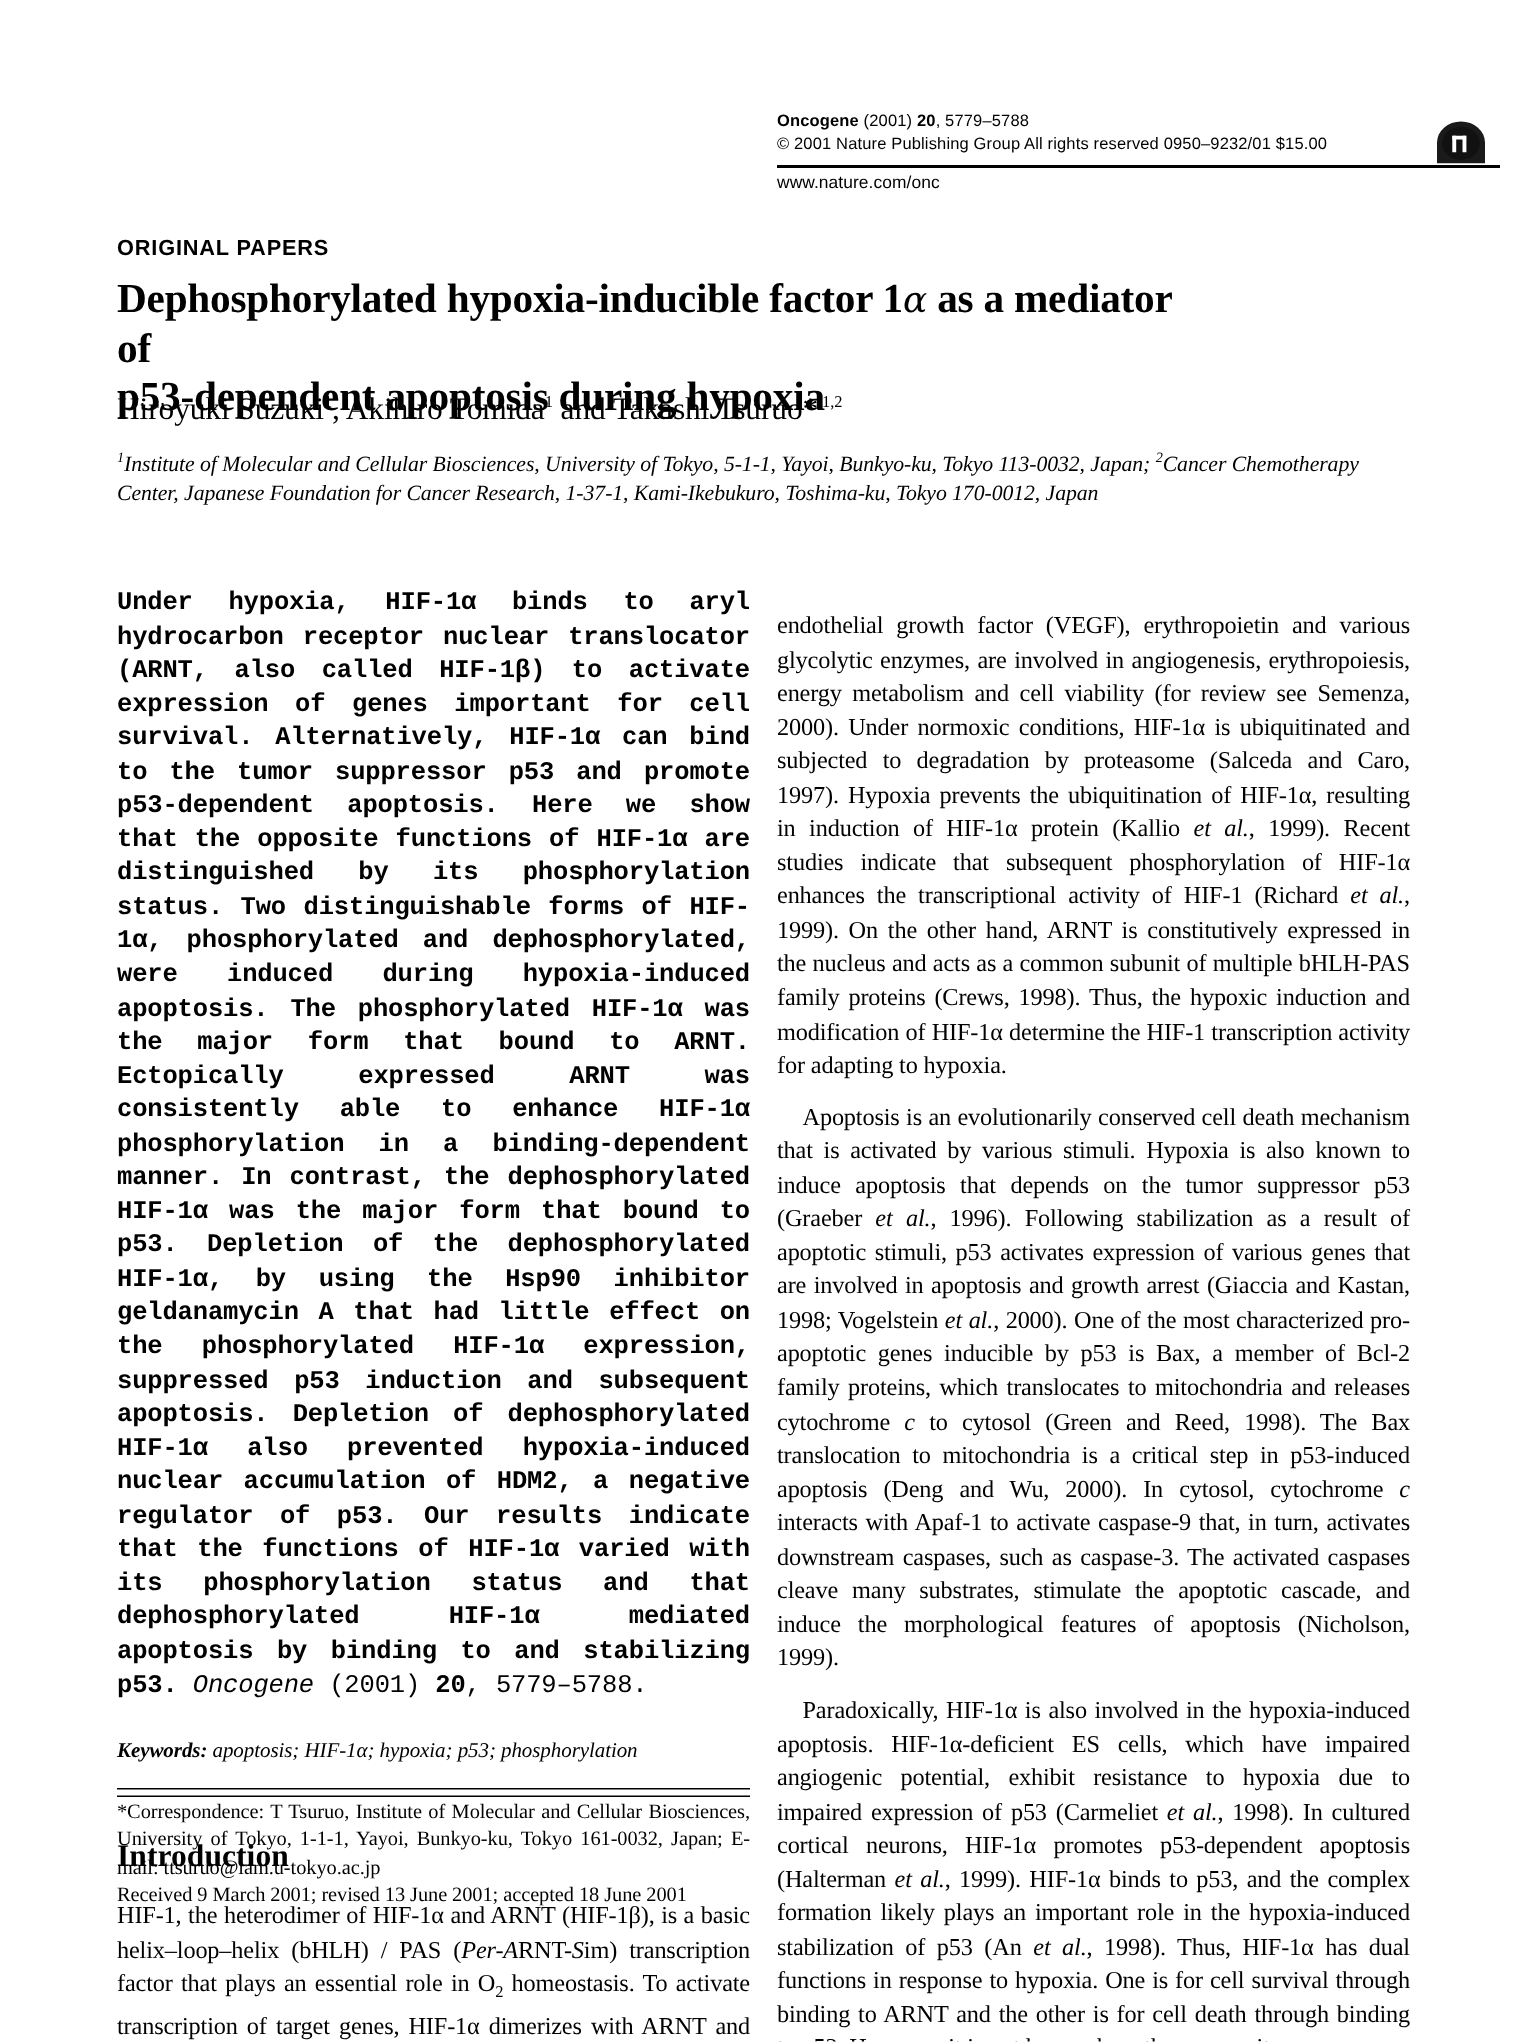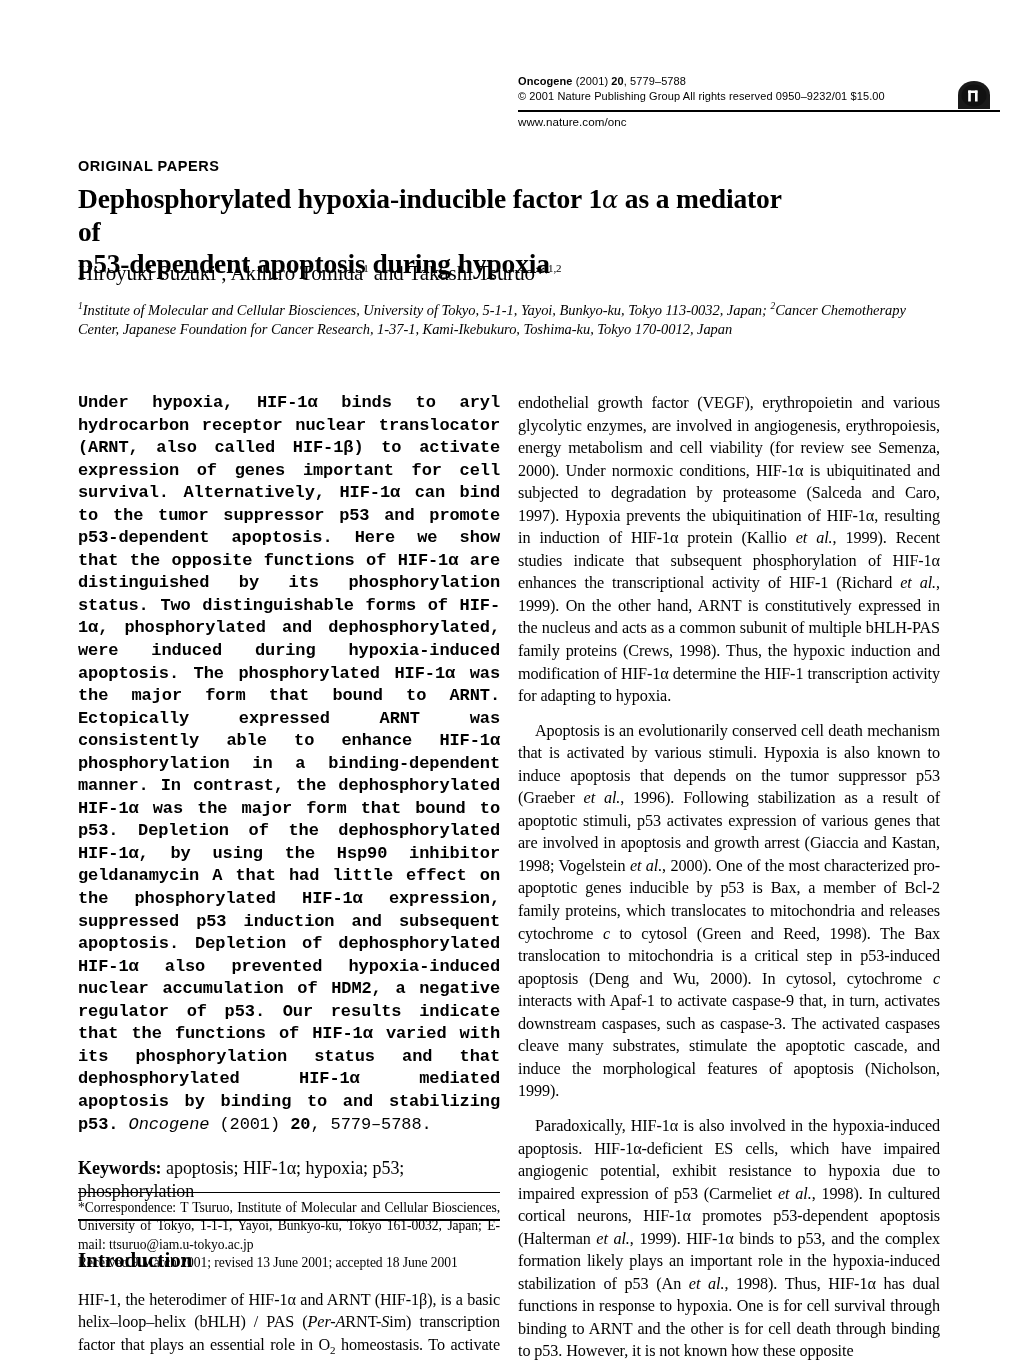--- a/index.html
+++ b/index.html
@@ -140,23 +140,24 @@
     text-align: justify;
     letter-spacing: -0.1px;
     margin: 0;
     font-family: Liberation Mono, monospace;
   }
   .abstract .jtitle { font-style: italic; font-weight: normal; }
   .abstract .jnorm { font-weight: normal; }
 
   .keywords {
     margin-top: 21px;
-    font-size: 18px;
+    font-size: 14px;
     line-height: 22.5px;
     letter-spacing: -0.05px;
+    font-style: italic;
   }
   .keywords b { font-weight: bold; }
 
   .section-rule {
     margin-top: 17px;
     width: 100%;
     height: 1.6px;
     background: #000;
   }
 
@@ -174,21 +175,21 @@
     font-size: 16.2px;
     line-height: 22.55px;
     text-align: justify;
     letter-spacing: -0.1px;
     text-indent: 0;
   }
   .body-par.indent { margin-top: 12px; text-indent: 17px; }
   .body-par i { font-style: italic; }
   .body-par sub { font-size: 11px; vertical-align: sub; }
 
-  .col-right .body-par:first-child { margin-top: 0; }
+  .col-right .body-par:first-child { margin-top: 14px; }
 
   
   .footnote-rule {
     position: absolute;
     left: 78px;
     top: 1192px;
     width: 422px;
     height: 1.3px;
     background: #000;
   }

